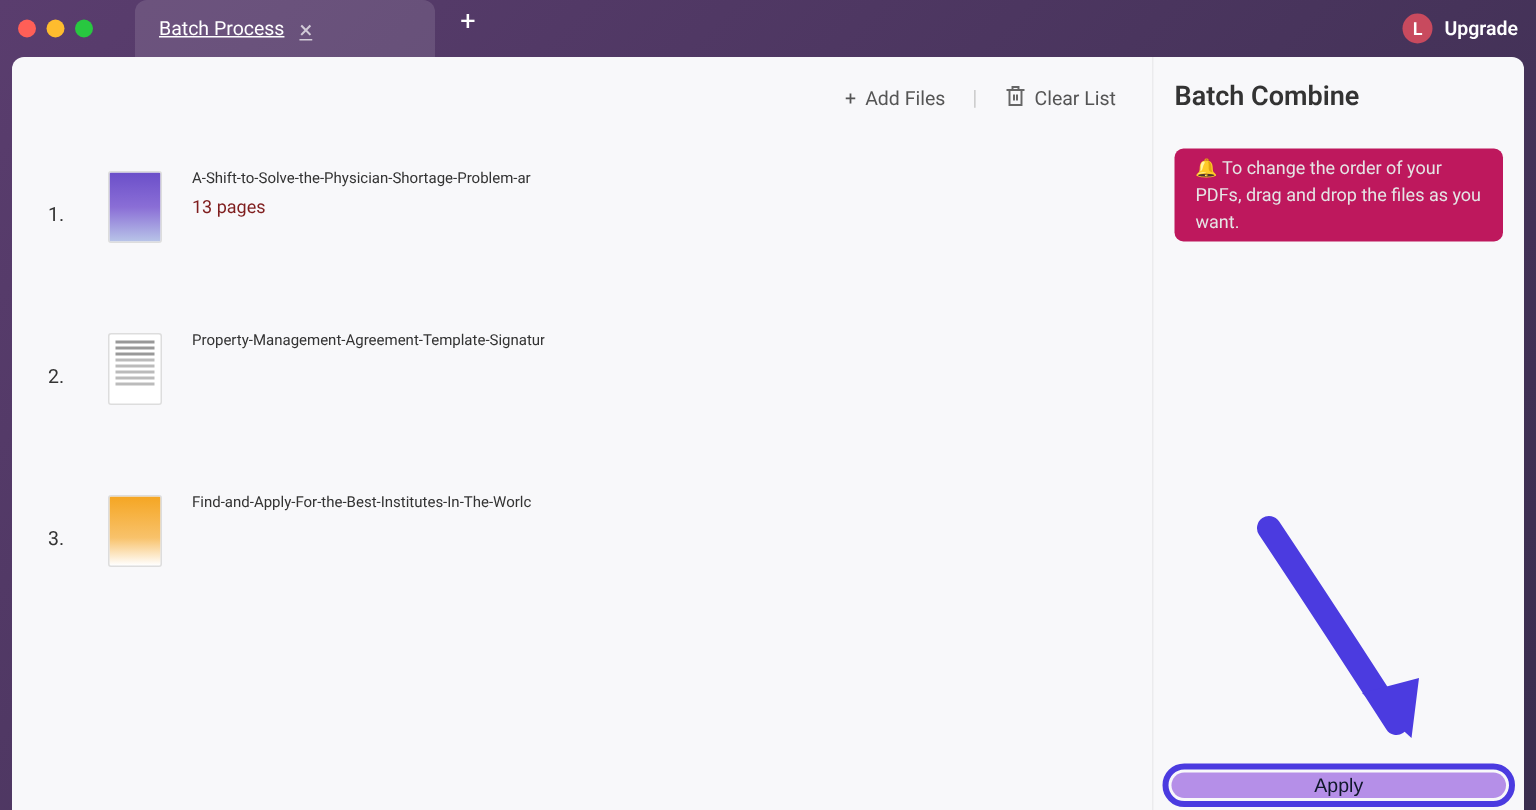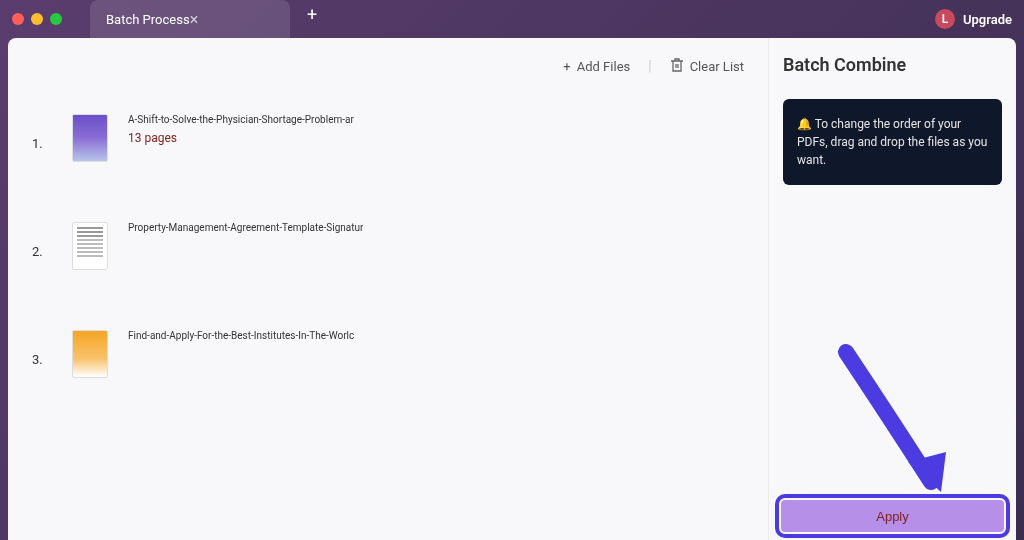--- a/index.html
+++ b/index.html
@@ -33,26 +33,28 @@
     .light-green { background: #28c840; }
     .tabs {
       display: flex;
       margin-left: 20px;
     }
     .tab {
       height: 38px;
       padding: 0 16px;
       display: flex;
       align-items: center;
+      gap: 10px;
       color: #fff;
       font-size: 13px;
       position: relative;
       min-width: 200px;
       border-top-left-radius: 8px;
       border-top-right-radius: 8px;
+      text-decoration: underline;
     }
     .tab.active {
       background: rgba(255,255,255,0.12);
     }
     .tab-close {
       color: #fff;
       font-size: 16px;
       opacity: 0.7;
       cursor: pointer;
     }
@@ -186,39 +188,39 @@
       flex-direction: column;
       position: relative;
     }
     .panel-title {
       color: #333;
       font-size: 18px;
       font-weight: 600;
       margin-bottom: 24px;
     }
     .hint-box {
-      background: #0f172a;
+      background: #be185d;
       color: #e5e5e5;
       font-size: 12px;
       line-height: 1.5;
-      padding: 16px 14px;
+      padding: 4px 14px;
       border-radius: 6px;
     }
     .apply-btn {
       position: absolute;
       bottom: 8px;
       left: 12px;
       right: 12px;
-      height: 32px;
+      height: 17px;
       background: #b58fe8;
-      color: #7f1d1d;
+      color: #0f172a;
       font-size: 13px;
       font-weight: 500;
       border: none;
-      border-radius: 4px;
+      border-radius: 16px;
       cursor: pointer;
       outline: 4px solid #4b3be0;
       outline-offset: 2px;
     }
     .arrow-annotation {
       position: absolute;
       bottom: 38px;
       right: 50px;
       pointer-events: none;
     }

